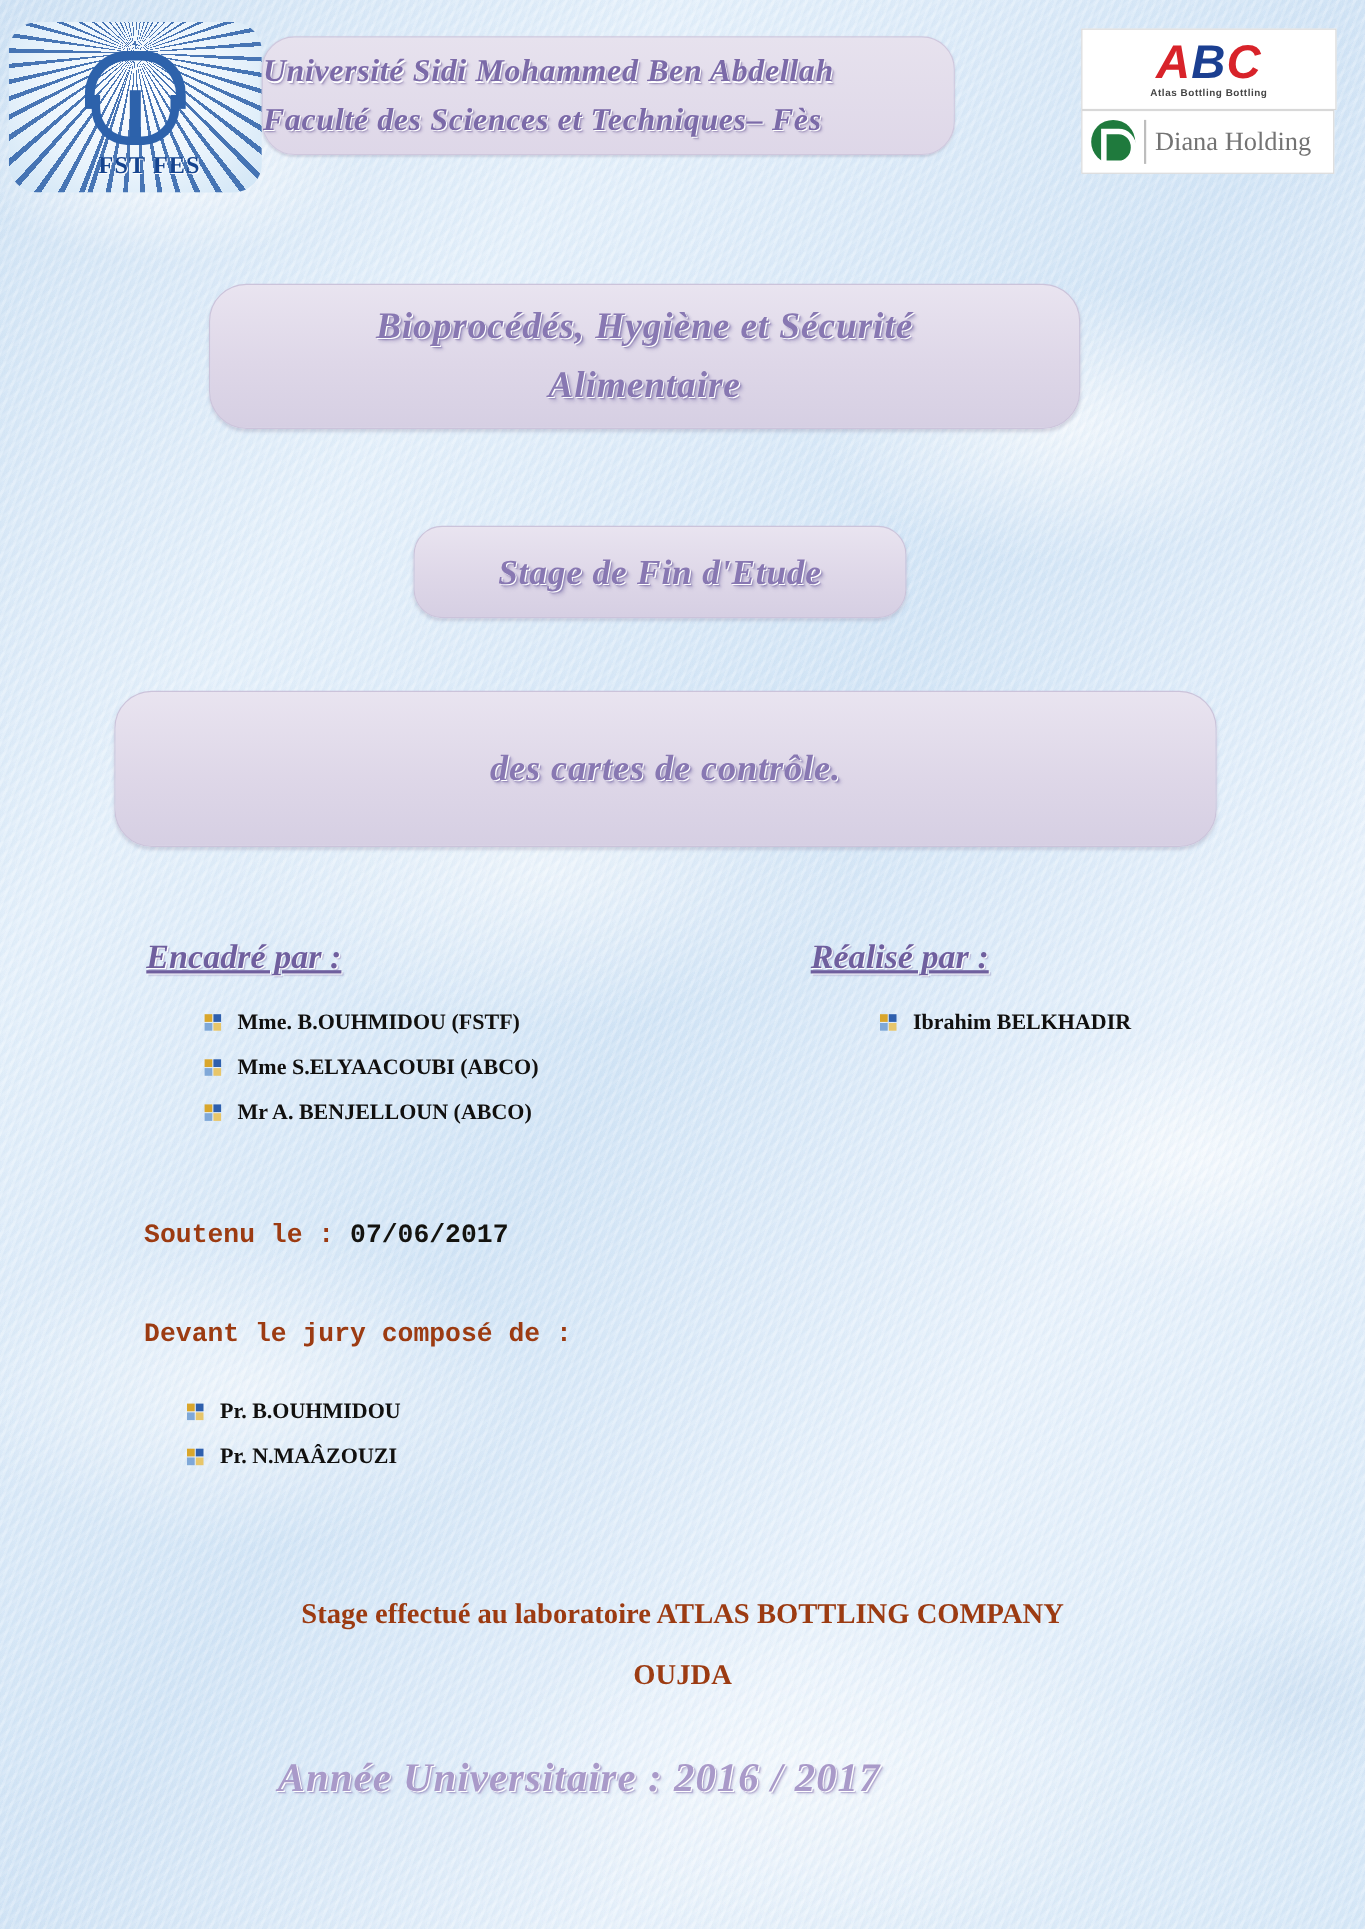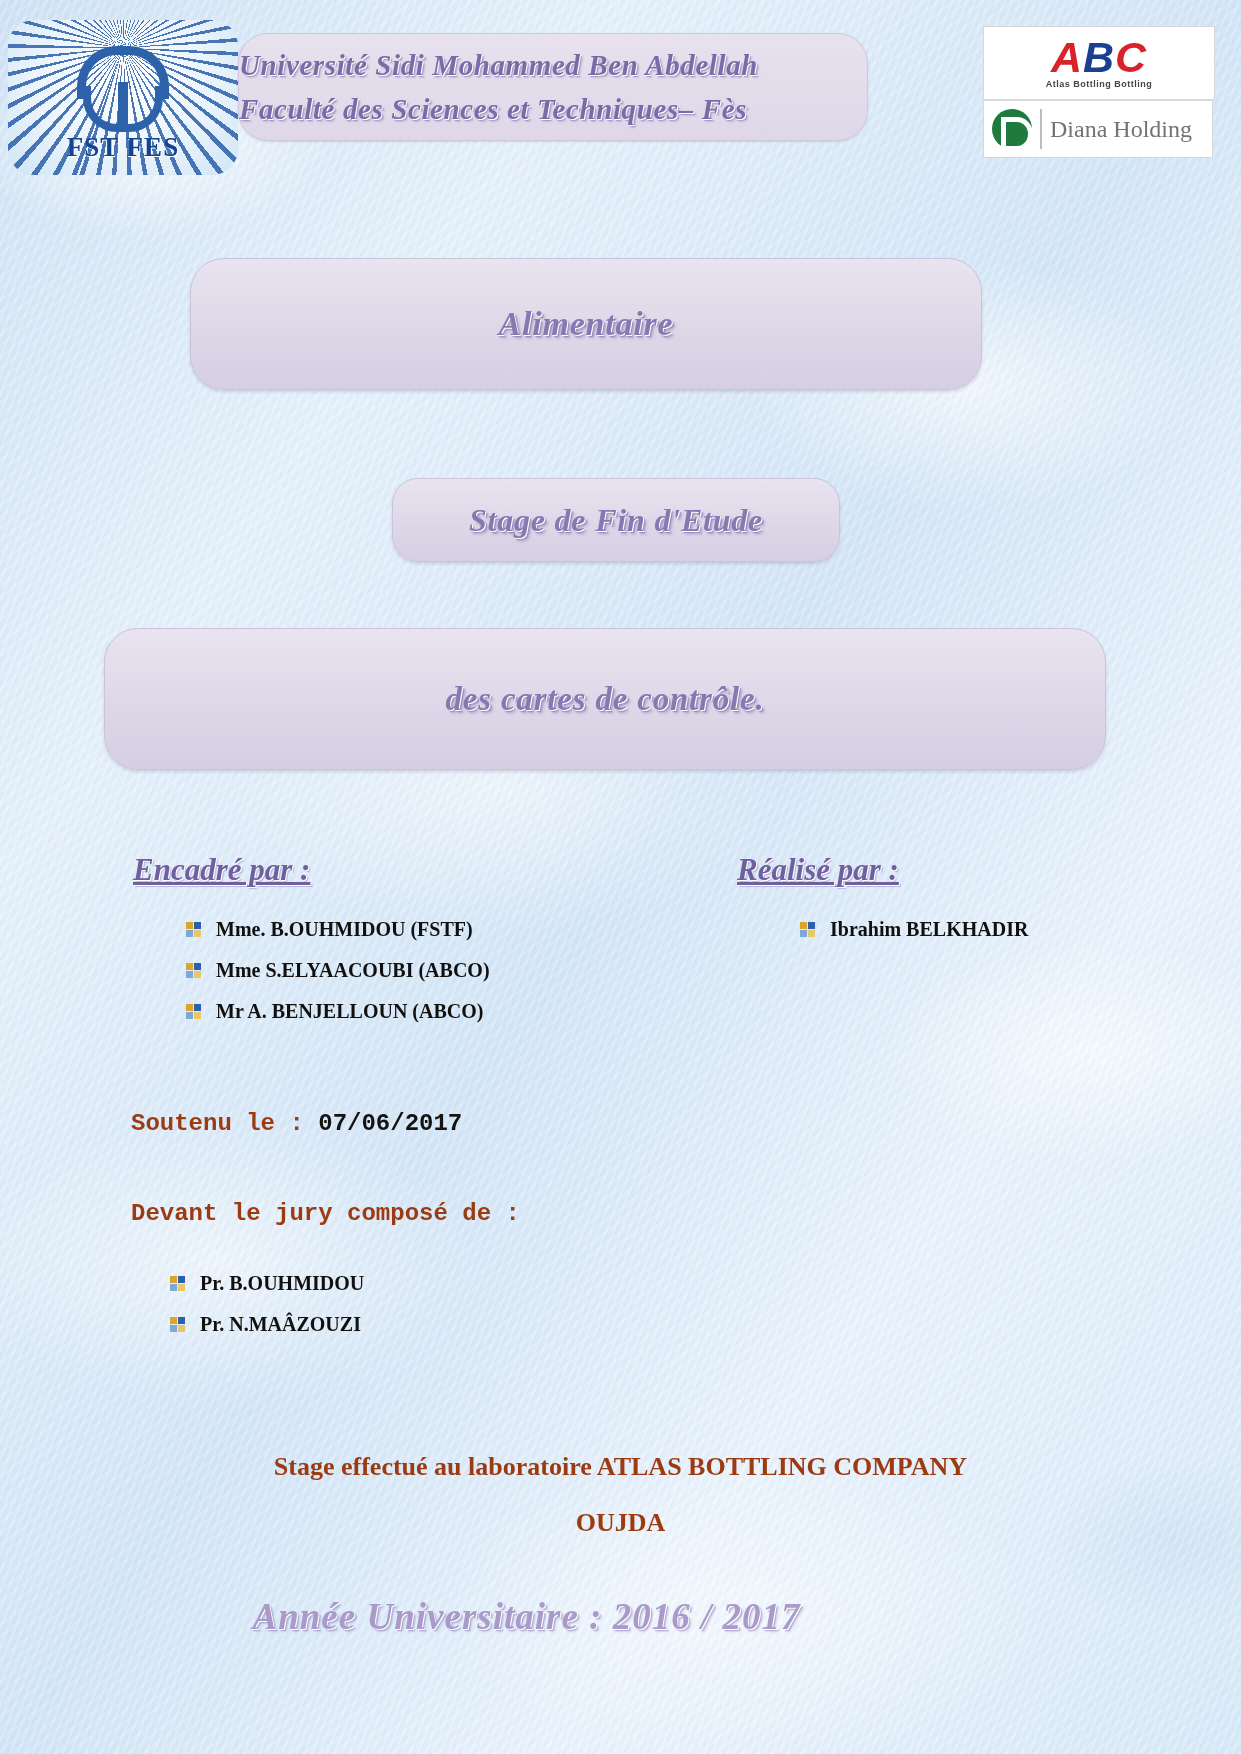--- a/index.html
+++ b/index.html
@@ -117,26 +117,26 @@
     width: 36px;
     height: 38px;
     border: 8px solid #2d62ab;
     border-left: none;
     border-top: none;
     border-radius: 0 0 34px 0;
   }
   .fst-logo .fst-text {
     position: absolute;
     bottom: 12px;
-    left: 0;
+    left: 13px;
     width: 100%;
     text-align: center;
     font-family: "Liberation Serif", serif;
     font-weight: bold;
-    font-size: 27px;
+    font-size: 22px;
     color: #15448f;
     letter-spacing: 1px;
     text-shadow: 1px 1px 0 #ffffff;
   }
 
   .univ-box {
     position: absolute;
     left: 238px;
     top: 25px;
     width: 628px;
@@ -279,21 +279,21 @@
     top: 258px;
     width: 790px;
     height: 130px;
   }
   #plaque-filiere .plaque-line {
     font-size: 34px;
     line-height: 54px;
   }
 
   #plaque-stage {
-    left: 392px;
+    left: 376px;
     top: 478px;
     width: 446px;
     height: 82px;
     border-radius: 26px;
     align-items: center;
   }
   #plaque-stage .plaque-line {
     font-size: 32px;
     line-height: 44px;
   }
@@ -437,20 +437,21 @@
       </div>
       <div class="diana-logo">
         <span class="diana-mark"></span>
         <span class="diana-divider"></span>
         <span class="diana-text">Diana Holding</span>
       </div>
     </div>
   </div>
 
   <div class="plaque" id="plaque-filiere">
+    <div class="plaque-line">Bioprocédés, Hygiène et Sécurité</div>
     <div class="plaque-line">Alimentaire</div>
   </div>
 
   <div class="plaque" id="plaque-stage">
     <div class="plaque-line">Stage de Fin d'Etude</div>
   </div>
 
   <div class="plaque" id="plaque-subject">
     <div class="plaque-line">des cartes de contrôle.</div>
   </div>

